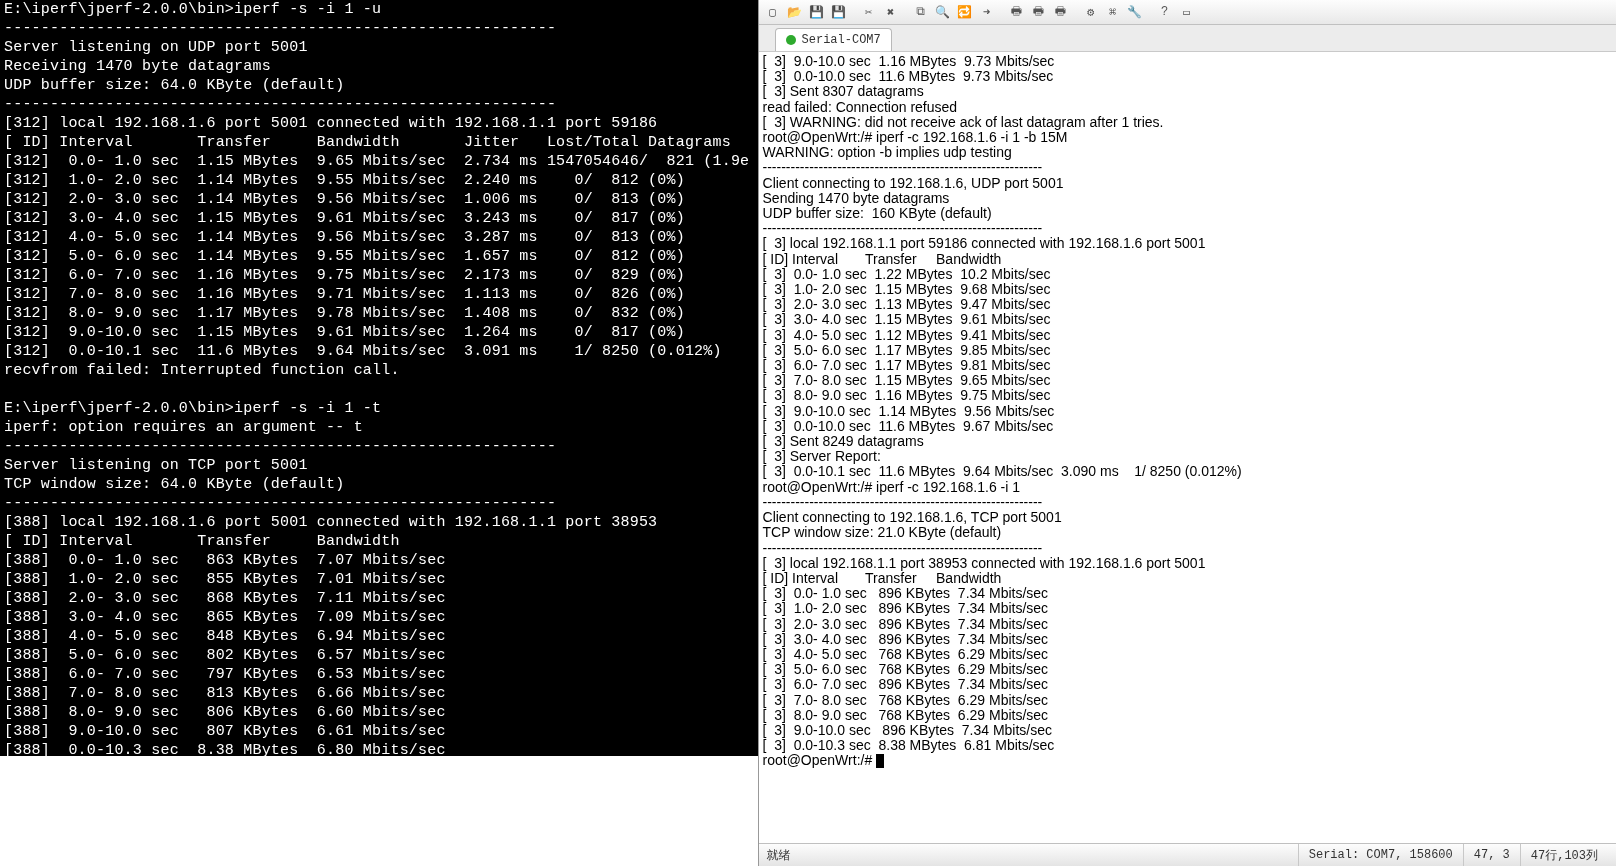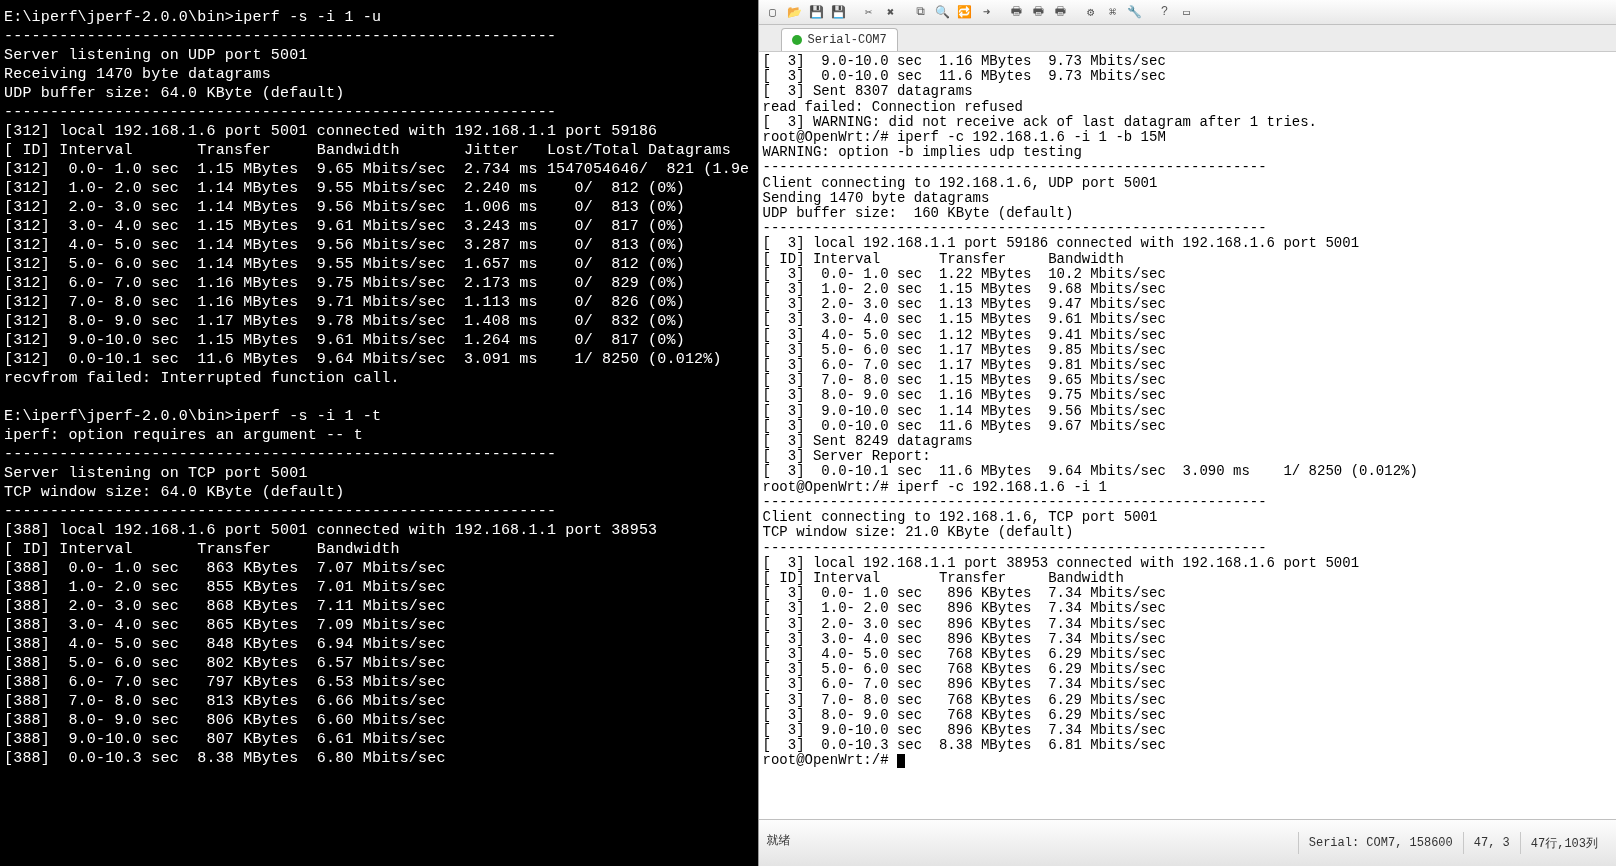--- a/index.html
+++ b/index.html
@@ -1,29 +1,29 @@
 <!DOCTYPE html>
 <html><head>
 <meta charset="utf-8">
 <style>
   html,body{margin:0;padding:0;width:1616px;height:866px;font-family:Consolas,"Courier New",monospace;font-size:15px;overflow:hidden;background:#fff}
   .wrap{display:flex;width:1616px;height:866px}
   
-  .left{width:758px;height:866px;background:#000;color:#fff;padding:8px 4px 4px 4px;box-sizing:border-box;line-height:19px;white-space:pre;overflow:hidden;letter-spacing:0.2px}
+  .left{width:758px;height:756px;background:#000;color:#fff;padding:0 4px 4px 4px;box-sizing:border-box;line-height:19px;white-space:pre;overflow:hidden;letter-spacing:0.2px}
   
   .right{width:858px;height:866px;background:#f4f4f4;display:flex;flex-direction:column;border-left:1px solid #999}
   .toolbar{height:24px;background:linear-gradient(#fdfdfd,#e8e8e8);border-bottom:1px solid #c0c0c0;display:flex;align-items:center;padding:0 4px;gap:2px}
   .tb-ico{width:18px;height:18px;display:flex;align-items:center;justify-content:center;font-size:12px;color:#555;border:1px solid transparent;border-radius:2px}
   .tb-sep{width:6px}
-  .tabbar{height:26px;background:#ececec;border-bottom:1px solid #c9c9c9;display:flex;align-items:flex-end;padding-left:22px}
+  .tabbar{height:26px;background:#ececec;border-bottom:1px solid #c9c9c9;display:flex;align-items:flex-end;padding-left:16px}
   .tab{height:22px;background:#fff;border:1px solid #b9b9b9;border-bottom:none;border-radius:4px 4px 0 0;padding:0 10px;display:flex;align-items:center;gap:6px;font-size:12px;color:#333}
   .tab .dot{width:10px;height:10px;border-radius:50%;background:#2eaa2e;display:inline-block}
-  .console{flex:1;background:#fff;color:#000;padding:2px 4px;line-height:15.2px;font-size:14px;white-space:pre;overflow:hidden;font-family:Liberation Mono, monospace}
+  .console{flex:1;background:#fff;color:#000;padding:2px 4px;line-height:15.2px;font-size:14px;white-space:pre;overflow:hidden;font-family:Liberation Sans, sans-serif}
   .cursor{display:inline-block;width:8px;height:14px;background:#000;vertical-align:text-bottom}
-  .status{height:22px;background:linear-gradient(#fdfdfd,#e4e4e4);border-top:1px solid #c0c0c0;display:flex;font-size:12px;color:#333;padding:12px 8px}
+  .status{height:22px;background:linear-gradient(#fdfdfd,#e4e4e4);border-top:1px solid #c0c0c0;display:flex;align-items:center;font-size:12px;color:#333;padding:0 8px}
   .status .sp{flex:1}
   .status .cell{border-left:1px solid #c8c8c8;padding:0 10px;height:100%;display:flex;align-items:center}
 </style>
 </head>
 <body>
 
 <div class="wrap">
 
   <div class="left" id="left-term">E:\iperf\jperf-2.0.0\bin&gt;iperf -s -i 1 -u
 ------------------------------------------------------------

